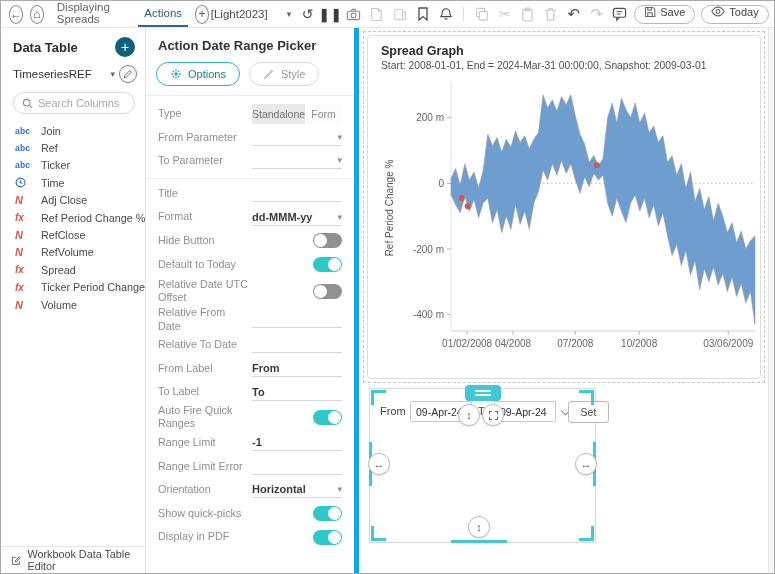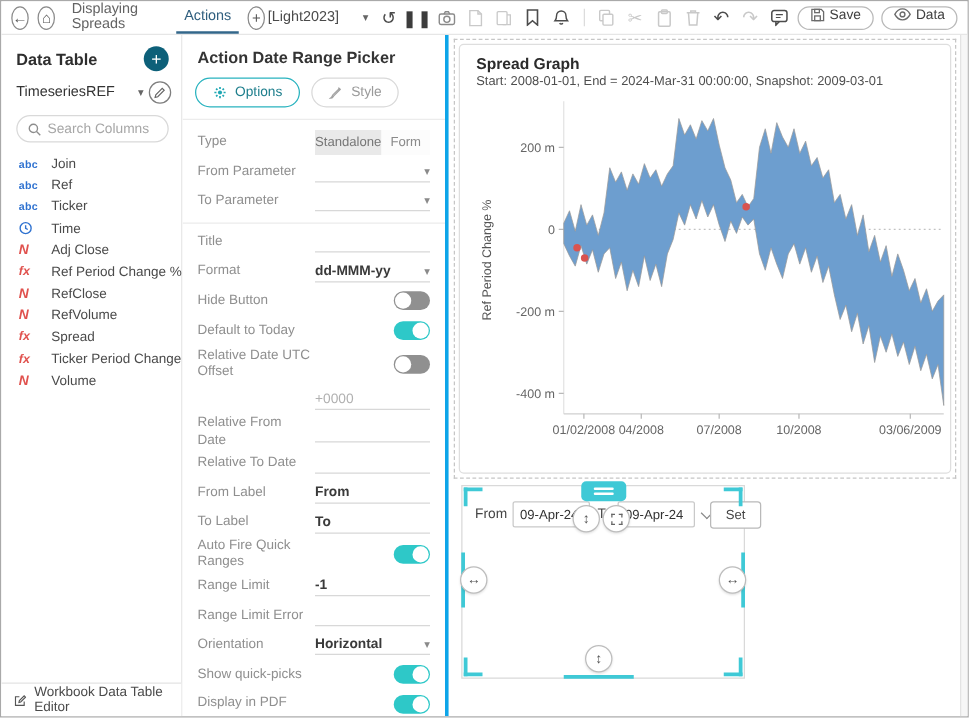--- a/index.html
+++ b/index.html
@@ -43,21 +43,21 @@
   .field-list{padding:2px 0 0 14px;}
   .field-row{display:flex;align-items:center;height:17.4px;gap:6px;cursor:pointer;}
   .f-ic{width:20px;flex:0 0 20px;font-size:9px;display:flex;align-items:center;}
   .f-ic.abc{color:#2f72d0;font-weight:bold;font-size:8.5px;letter-spacing:.2px;}
   .f-ic.num{color:#e0524e;font-style:italic;font-weight:bold;font-size:11px;}
   .f-ic.fx{color:#e0524e;font-style:italic;font-weight:bold;font-size:10px;}
   .f-label{font-size:10.8px;color:#4a4a4a;white-space:nowrap;}
   .sb-footer{position:absolute;bottom:0;left:0;right:0;height:27px;border-top:1px solid #e4e4e4;
     display:flex;align-items:center;gap:6px;padding:0 10px;font-size:10.8px;color:#4a4a4a;cursor:pointer;background:#fff;}
   
-  .panel{position:absolute;top:27px;left:145px;width:213px;bottom:0;background:#fff;border-right:3px solid #0ea5e9;overflow:hidden;}
+  .panel{position:absolute;top:27px;left:145px;width:213px;bottom:0;background:#fff;border-right:5px solid #0ea5e9;overflow:hidden;}
   .p-title{font-size:13px;font-weight:bold;color:#343434;padding:10px 12px 9px 12px;}
   .p-tabs{display:flex;gap:9px;padding:0 10px 9px 10px;}
   .ptab{height:24px;border-radius:13px;border:1px solid #d9d9d9;display:flex;align-items:center;gap:6px;
     padding:0 13px;font-size:11px;color:#9a9a9a;background:#fff;cursor:pointer;}
   .ptab.active{border:1.5px solid #29b3bf;color:#1d7e8c;}
   .p-hr{border:none;border-top:1px solid #ececec;margin:0 0 2px 0;}
   .form{padding:4px 12px 0 12px;}
   .frow{display:flex;align-items:center;min-height:23.6px;}
   .frow .lbl{flex:0 0 94px;font-size:10.8px;color:#8f8f8f;line-height:1.25;padding-right:4px;}
   .ctrl{flex:1;display:flex;align-items:center;}
@@ -211,21 +211,21 @@
       </span>
       <span>Save</span>
     </button>
     <button class="pill-btn">
       <span>
         <svg class="isvg" width="14" height="11" viewBox="0 0 16 12" fill="none" stroke="#6b6b6b" stroke-width="1.3">
             <path d="M1 6 C3 2.3 5.4 1 8 1 s5 1.3 7 5 c-2 3.7-4.4 5-7 5 S3 9.7 1 6 z"></path>
             <circle cx="8" cy="6" r="2.2"></circle>
           </svg>
       </span>
-      <span>Data</span>
+      <span>Today</span>
     </button>
   </div>
 </div>
 
 <div class="sidebar">
   <div class="sb-head">
     <span class="sb-title">Data Table</span>
     <div class="plus-circle">
         <span>+</span>
       </div>
@@ -386,26 +386,20 @@
     <div class="frow">
       <span class="lbl">Default to Today</span>
       <div class="tgl on"></div>
     </div>
 
     <div class="frow" style="min-height:30px">
       <span class="lbl">Relative Date UTC Offset</span>
       <div class="tgl"></div>
     </div>
 
-    <div class="offset-row">
-      <span class="spacer"></span>
-      <div class="uline">
-          <span class="ph">+0000</span>
-        </div>
-    </div>
 
     <div class="frow">
       <span class="lbl">Relative From Date</span>
       <div class="ctrl">
           <div class="uline">
             <span class="val"></span>
           </div>
         </div>
     </div>
 

